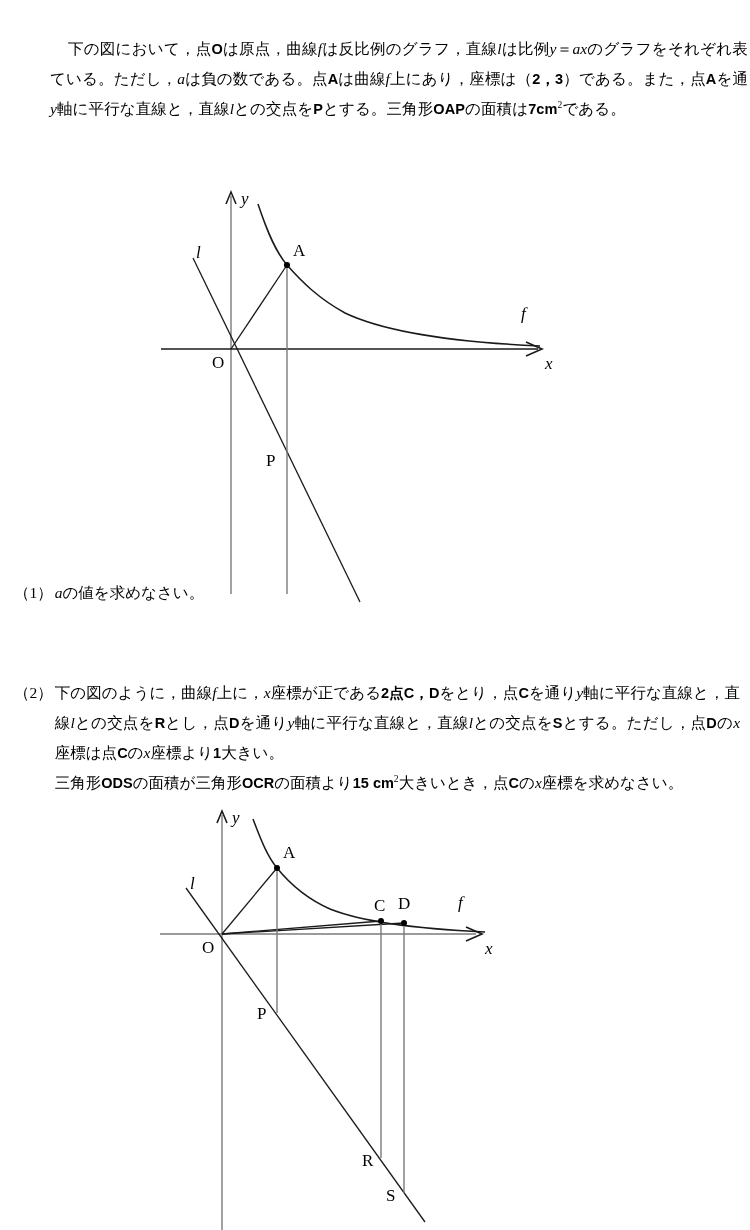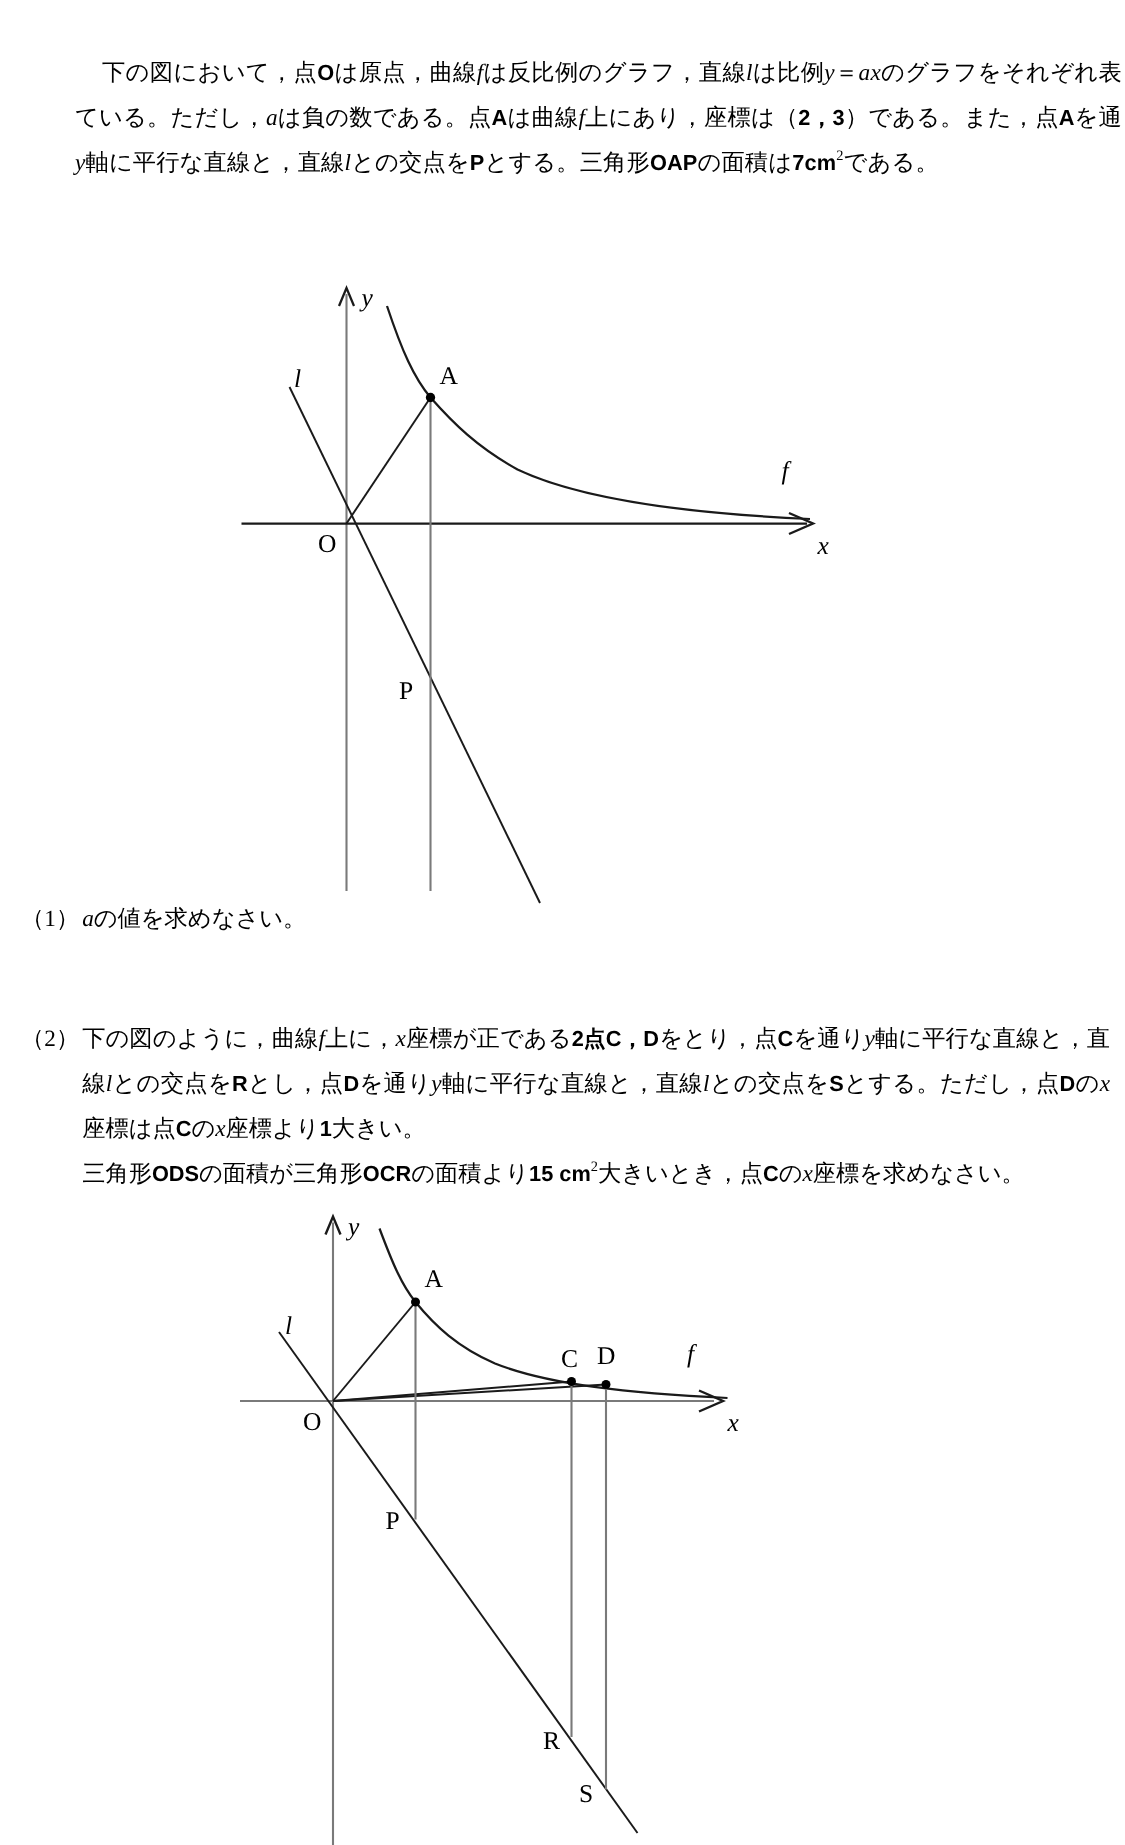--- a/index.html
+++ b/index.html
@@ -31,21 +31,21 @@
     text-justify: inter-character;
   }
   .p-intro  { left: 18px; top: 18px;  width: 714px; text-indent: 18px; margin-left: 32px; }
   .p-second { left: 18px; top: 128px; width: 714px; text-indent: 18px; }
 
   .q-block {
     position: absolute;
     font-size: 15.5px;
     line-height: 29px;
   }
-  .q1 { left: 14px; top: 598px; width: 720px; }
+  .q1 { left: 14px; top: 578px; width: 720px; }
   .q2 { left: 14px; top: 678px; width: 726px; }
   .q-body {
     display: inline;
   }
   .q2-wrap {
     display: flex;
     align-items: flex-start;
   }
   .q2-label { flex: 0 0 auto; padding-right: 2px; }
   .q2-text  { flex: 1 1 auto; text-align: justify; text-justify: inter-character; }

